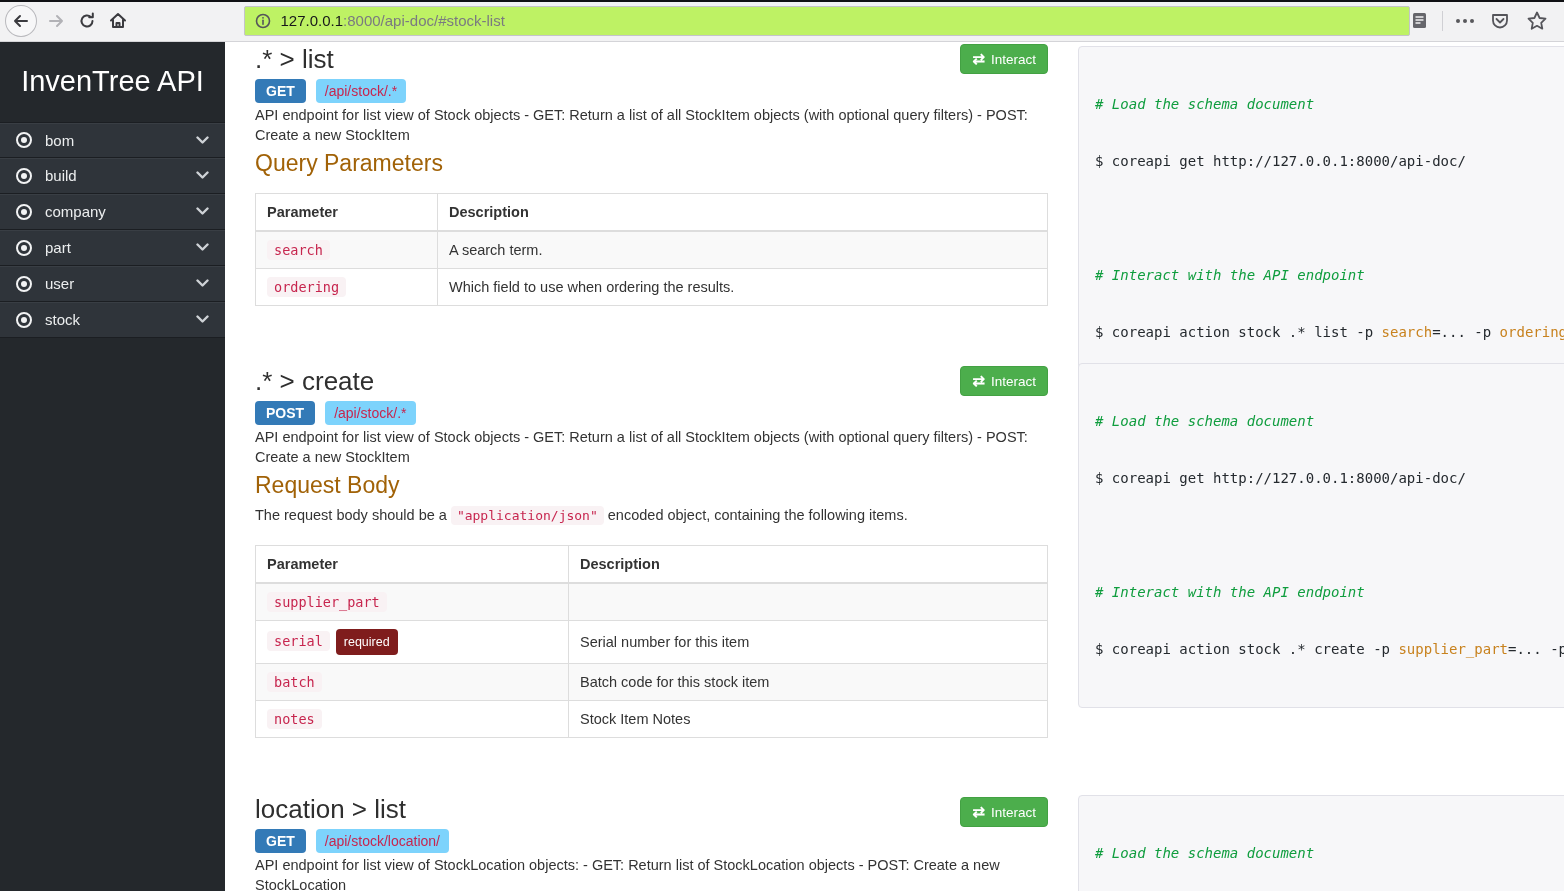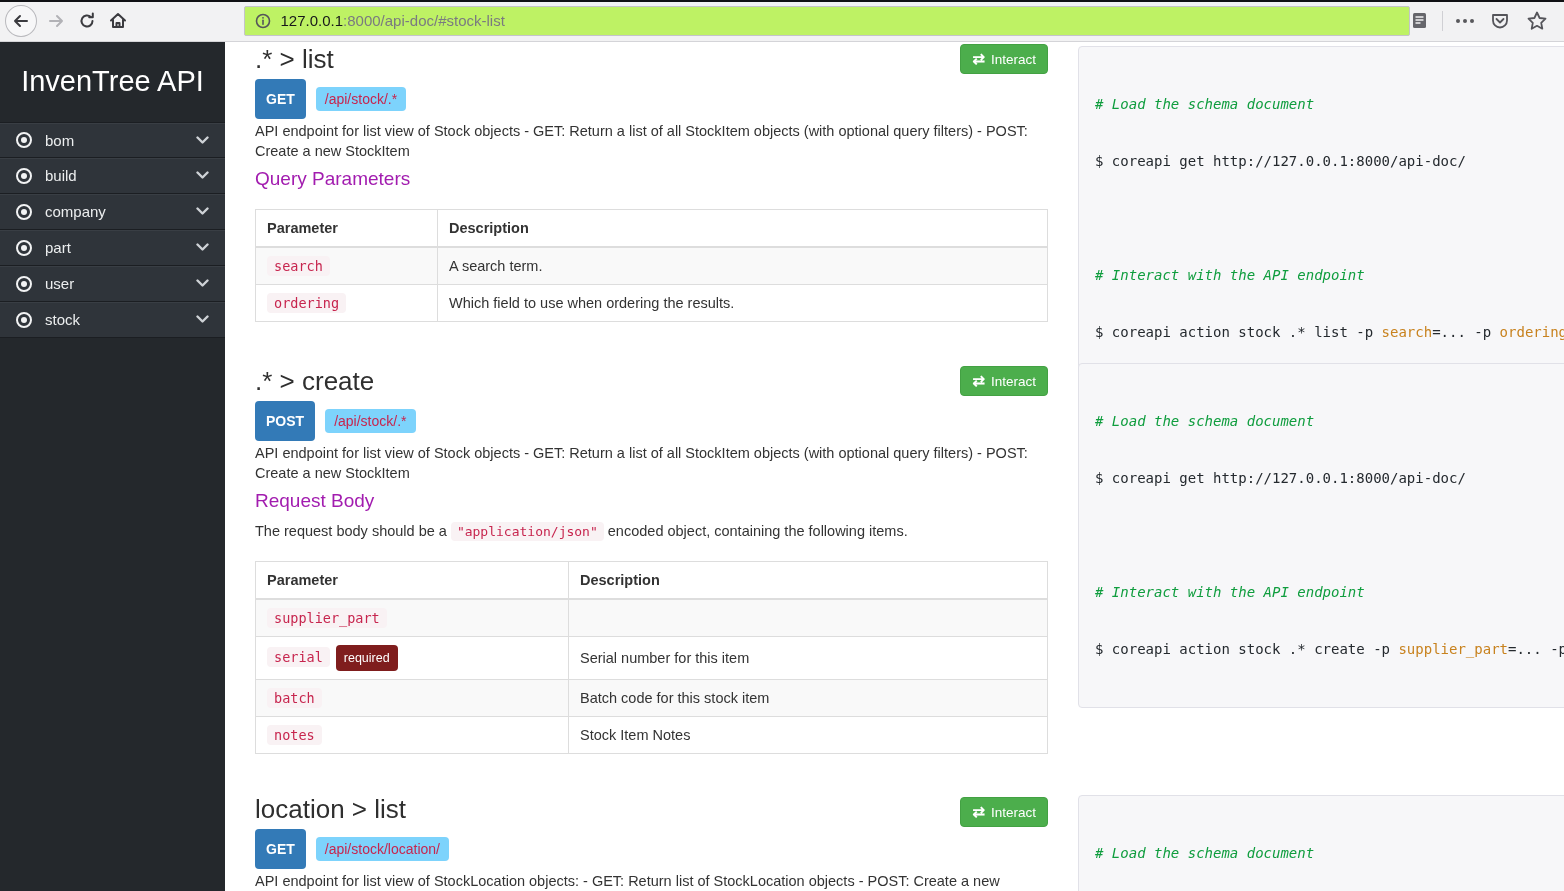--- a/index.html
+++ b/index.html
@@ -43,25 +43,25 @@
   .nav-label { color:#eceeef; font-size:15px; margin-left:13px; }
   .nav-chev { margin-left:auto; display:flex; }
 
   
   .main { position:absolute; top:42px; left:225px; width:1339px; bottom:0;
     background:#fff; overflow:hidden; }
   .sec { position:absolute; left:30px; width:793px; }
   .sec h2 { margin-top:3px; font-size:26px; line-height:28px; font-weight:500; color:#2f2f2f; }
   .badges { margin-top:6px; display:flex; align-items:center; }
   .method { display:inline-block; background:#337ab7; color:#fff; font-size:14px;
-    font-weight:bold; padding:12px 11px; border-radius:4px; }
+    font-weight:bold; padding:4px 11px; border-radius:4px; }
   .pathchip { font-family:Liberation Sans, sans-serif; font-size:14px;
     color:#c7254e; background:#7dd3fc; padding:4px 9px; border-radius:4px; margin-left:10px; }
   .desc { margin-top:2px; font-size:14.5px; line-height:20px; color:#333; }
-  .sec h3 { margin-top:8px; font-size:19px; line-height:20px; font-weight:500; color:#a21caf; }
+  .sec h3 { margin-top:8px; font-size:23px; line-height:20px; font-weight:500; color:#a16207; }
   .subtext { margin-top:11px; font-size:14.5px; line-height:19px; color:#333; }
   .inlinecode { font-family:"DejaVu Sans Mono","Liberation Mono",monospace; font-size:13px;
     color:#c7254e; background:#f9f2f4; padding:2px 6px; border-radius:4px; }
   .interact { position:absolute; top:2px; right:0; height:30px; padding:0 11px;
     display:flex; align-items:center; background:#4cae4c; border:1px solid #43a143;
     border-radius:4px; color:#fff; font-size:13.5px; cursor:pointer; }
   .interact .swap { font-size:15px; margin-right:6px; font-weight:bold; }
 
   table { margin-top:20px; width:793px; border-collapse:collapse; table-layout:fixed; }
   th, td { border:1px solid #ddd; padding:8px 11px; font-size:14.5px; line-height:20px;

